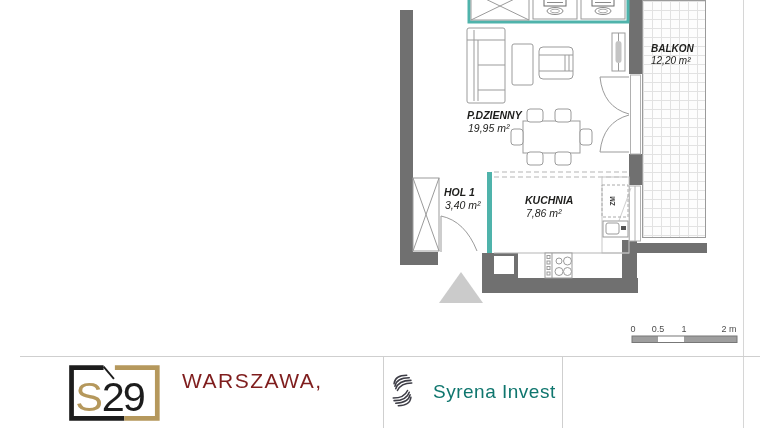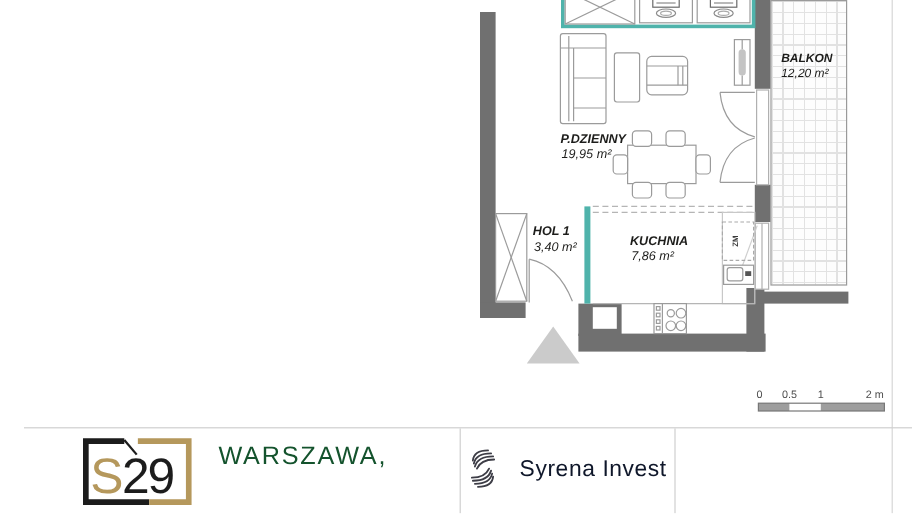--- a/index.html
+++ b/index.html
@@ -9,24 +9,24 @@
   .balcony-grid{position:absolute;left:642px;top:0;width:64px;height:238px;
     background-color:#fdfdfd;
     background-image:repeating-linear-gradient(to right,#e2e2e2 0 1px,transparent 1px 9px),
                      repeating-linear-gradient(to bottom,#e2e2e2 0 1px,transparent 1px 9px);
     border:1px solid #9a9a9a;box-sizing:border-box;}
   svg.plan{position:absolute;left:0;top:0;}
   .footer-topline{position:absolute;left:20px;top:356px;width:740px;height:1px;background:#cfcfcf;}
   .v-div{position:absolute;top:357px;height:71px;width:1px;background:#cfcfcf;}
   .v-div.d1{left:383px;} .v-div.d2{left:562px;}
   .s29-logo{position:absolute;left:64px;top:363px;width:98px;height:60px;}
-  .address{position:absolute;left:182px;top:366px;color:#14532d;font-size:21px;
+  .address{position:absolute;left:182px;top:366px;color:#7f1d1d;font-size:21px;
            line-height:29px;letter-spacing:1.5px;font-weight:400;}
   .dev-icon{position:absolute;left:389px;top:372px;width:27px;height:37px;}
-  .dev-name{position:absolute;left:433px;top:381px;font-size:19px;color:#0f172a;letter-spacing:.5px;}
+  .dev-name{position:absolute;left:433px;top:381px;font-size:19px;color:#0f766e;letter-spacing:.5px;}
   text{font-family:"Liberation Sans",sans-serif;}
   .roomname{font-style:italic;font-weight:bold;fill:#1d1d1b;}
   .roomarea{font-style:italic;fill:#1d1d1b;}
 </style>
 </head>
 <body>
 
 <div class="stage">
 
   <div class="outline-line"></div>

